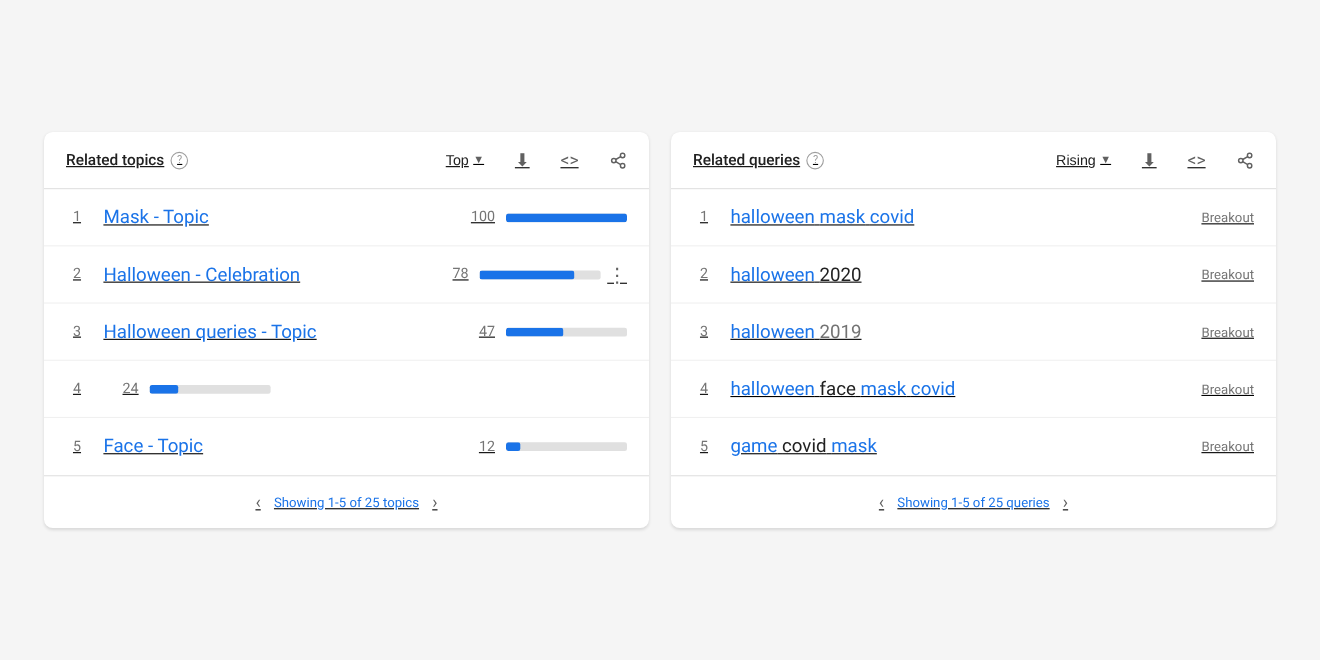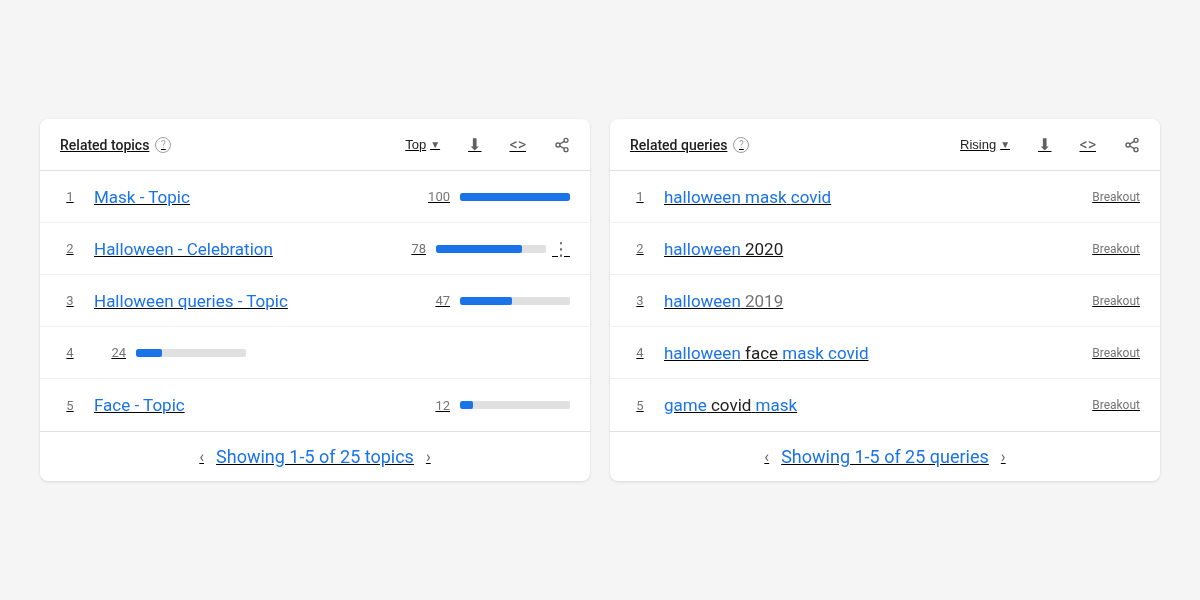--- a/index.html
+++ b/index.html
@@ -143,21 +143,21 @@
       gap: 12px;
     }
     .footer-nav {
       cursor: pointer;
       color: #616161;
       font-size: 16px;
       display: flex;
       align-items: center;
     }
     .footer-text {
-      font-size: 18px;
+      font-size: 12px;
       color: #1a73e8;
     }
   </style>
 </head>
 <body>
 
 <div class="container">
 
   <div class="card">
     <div class="card-header">

